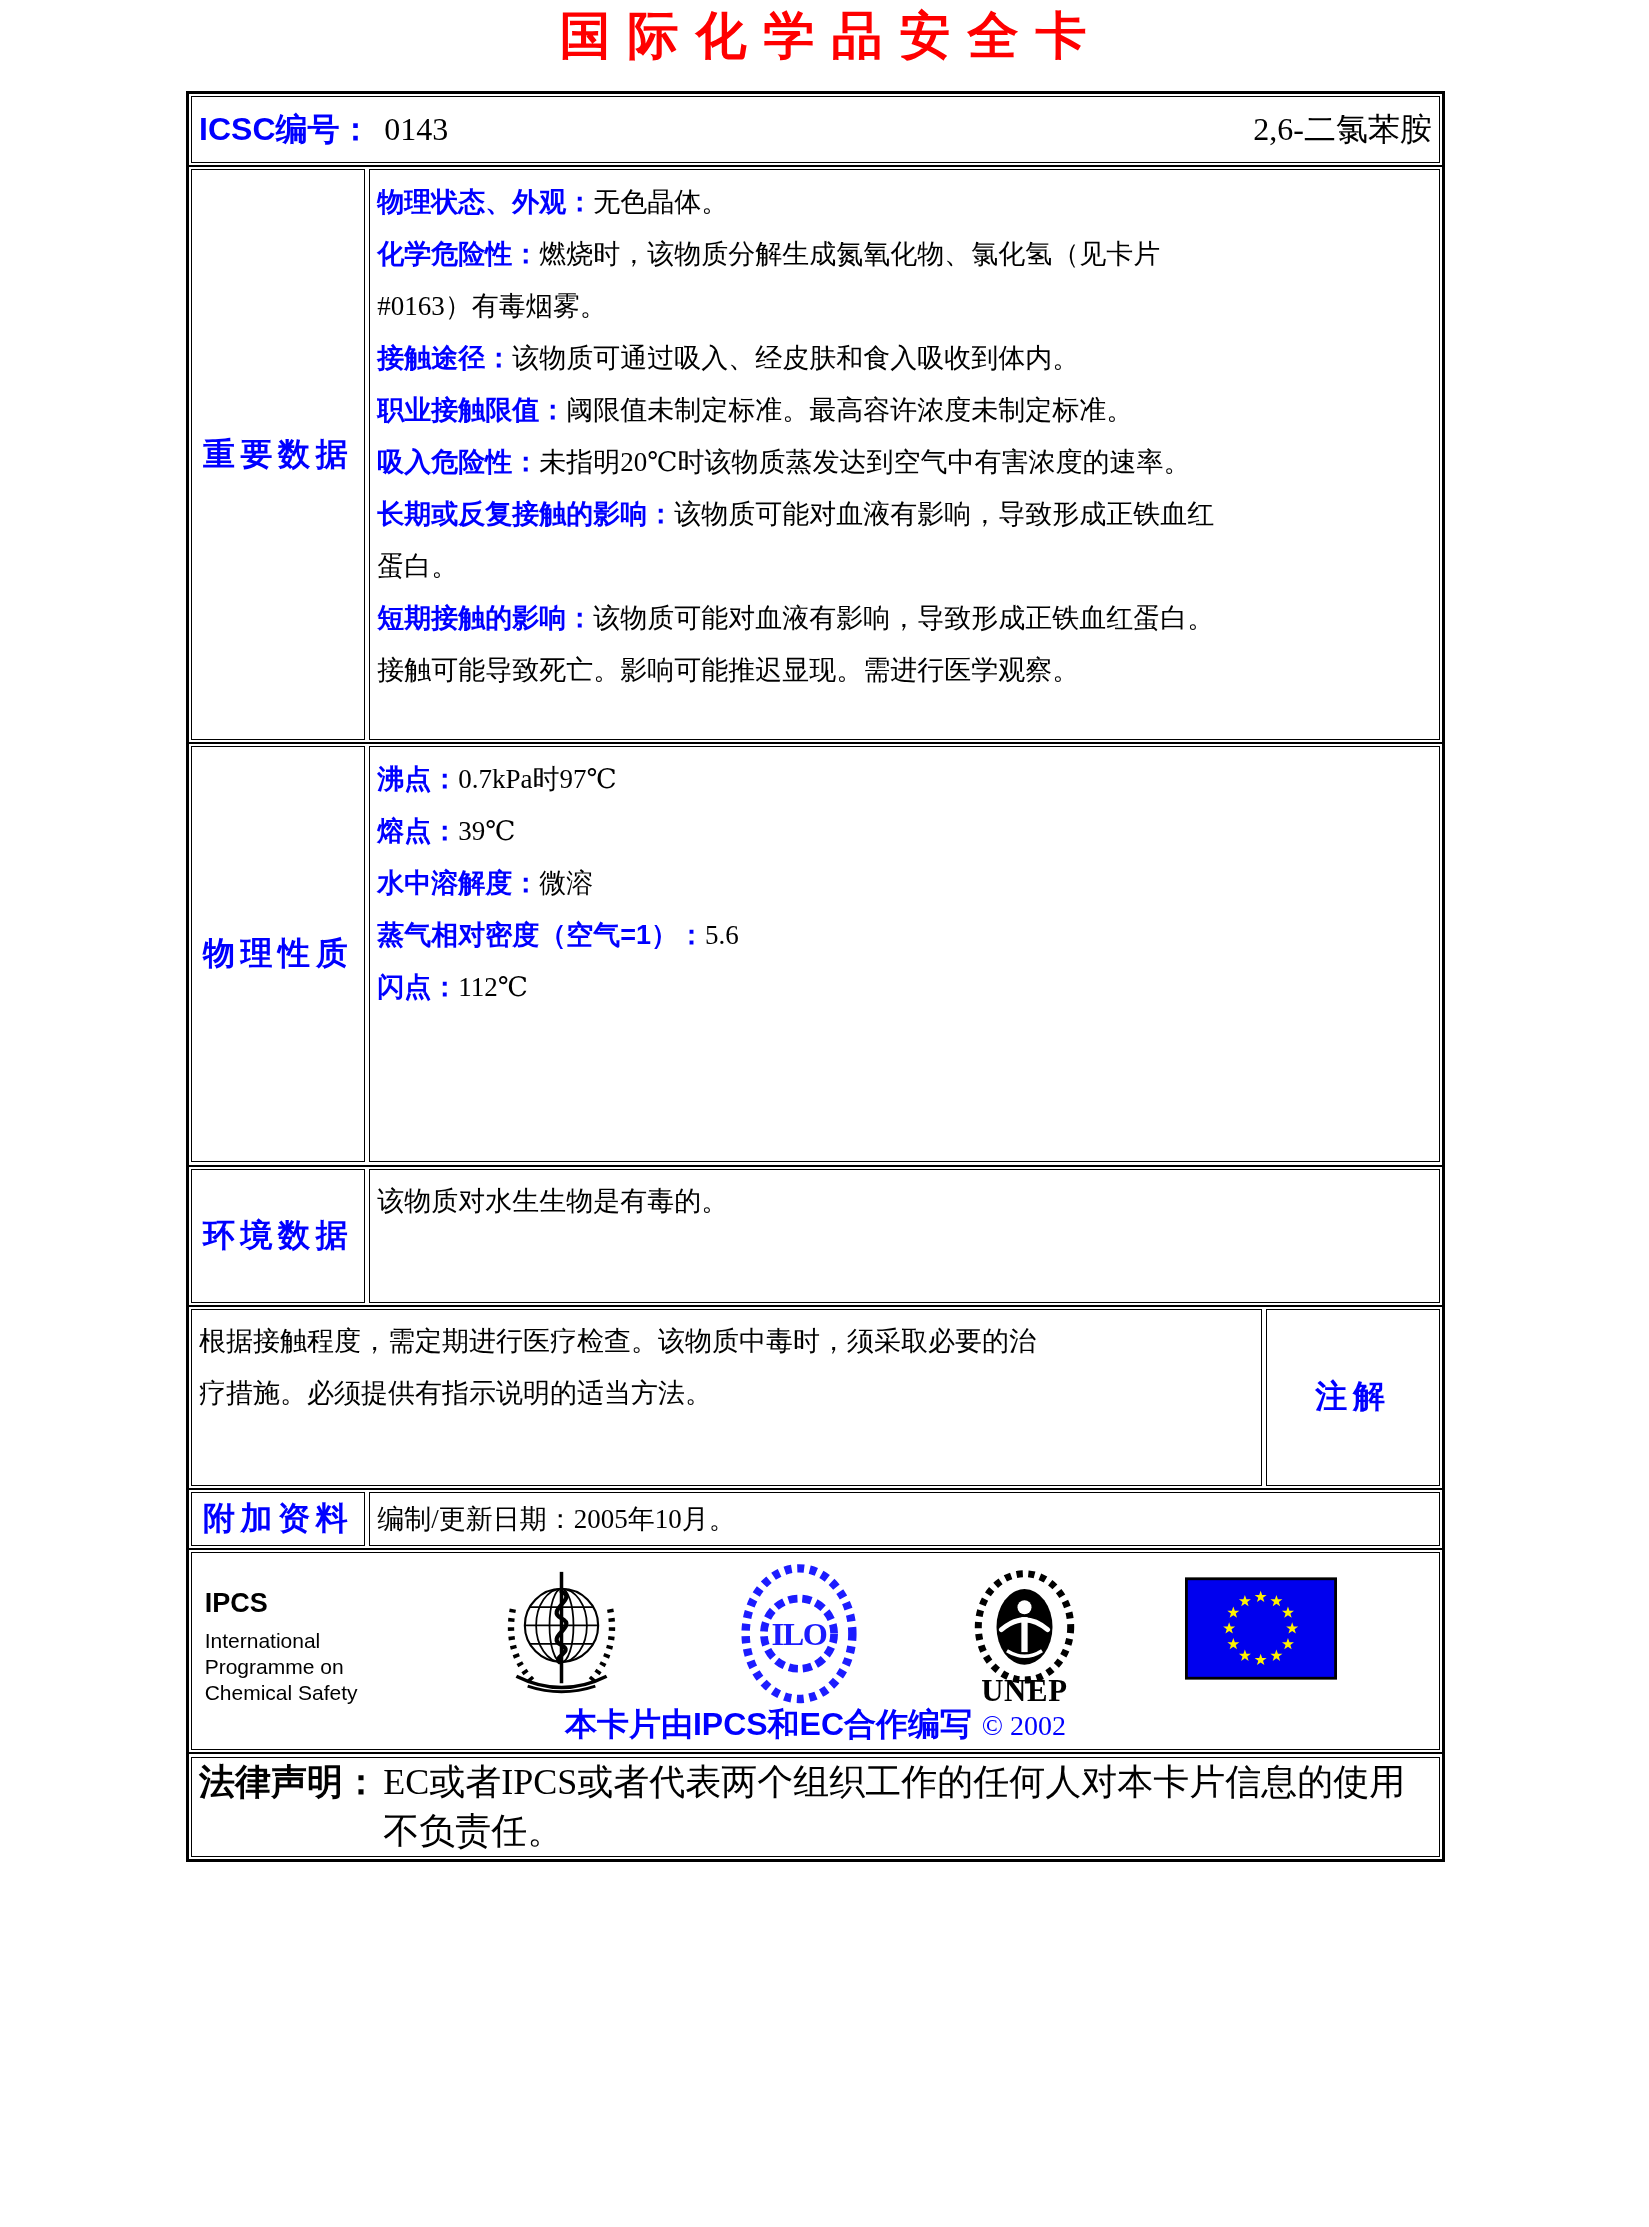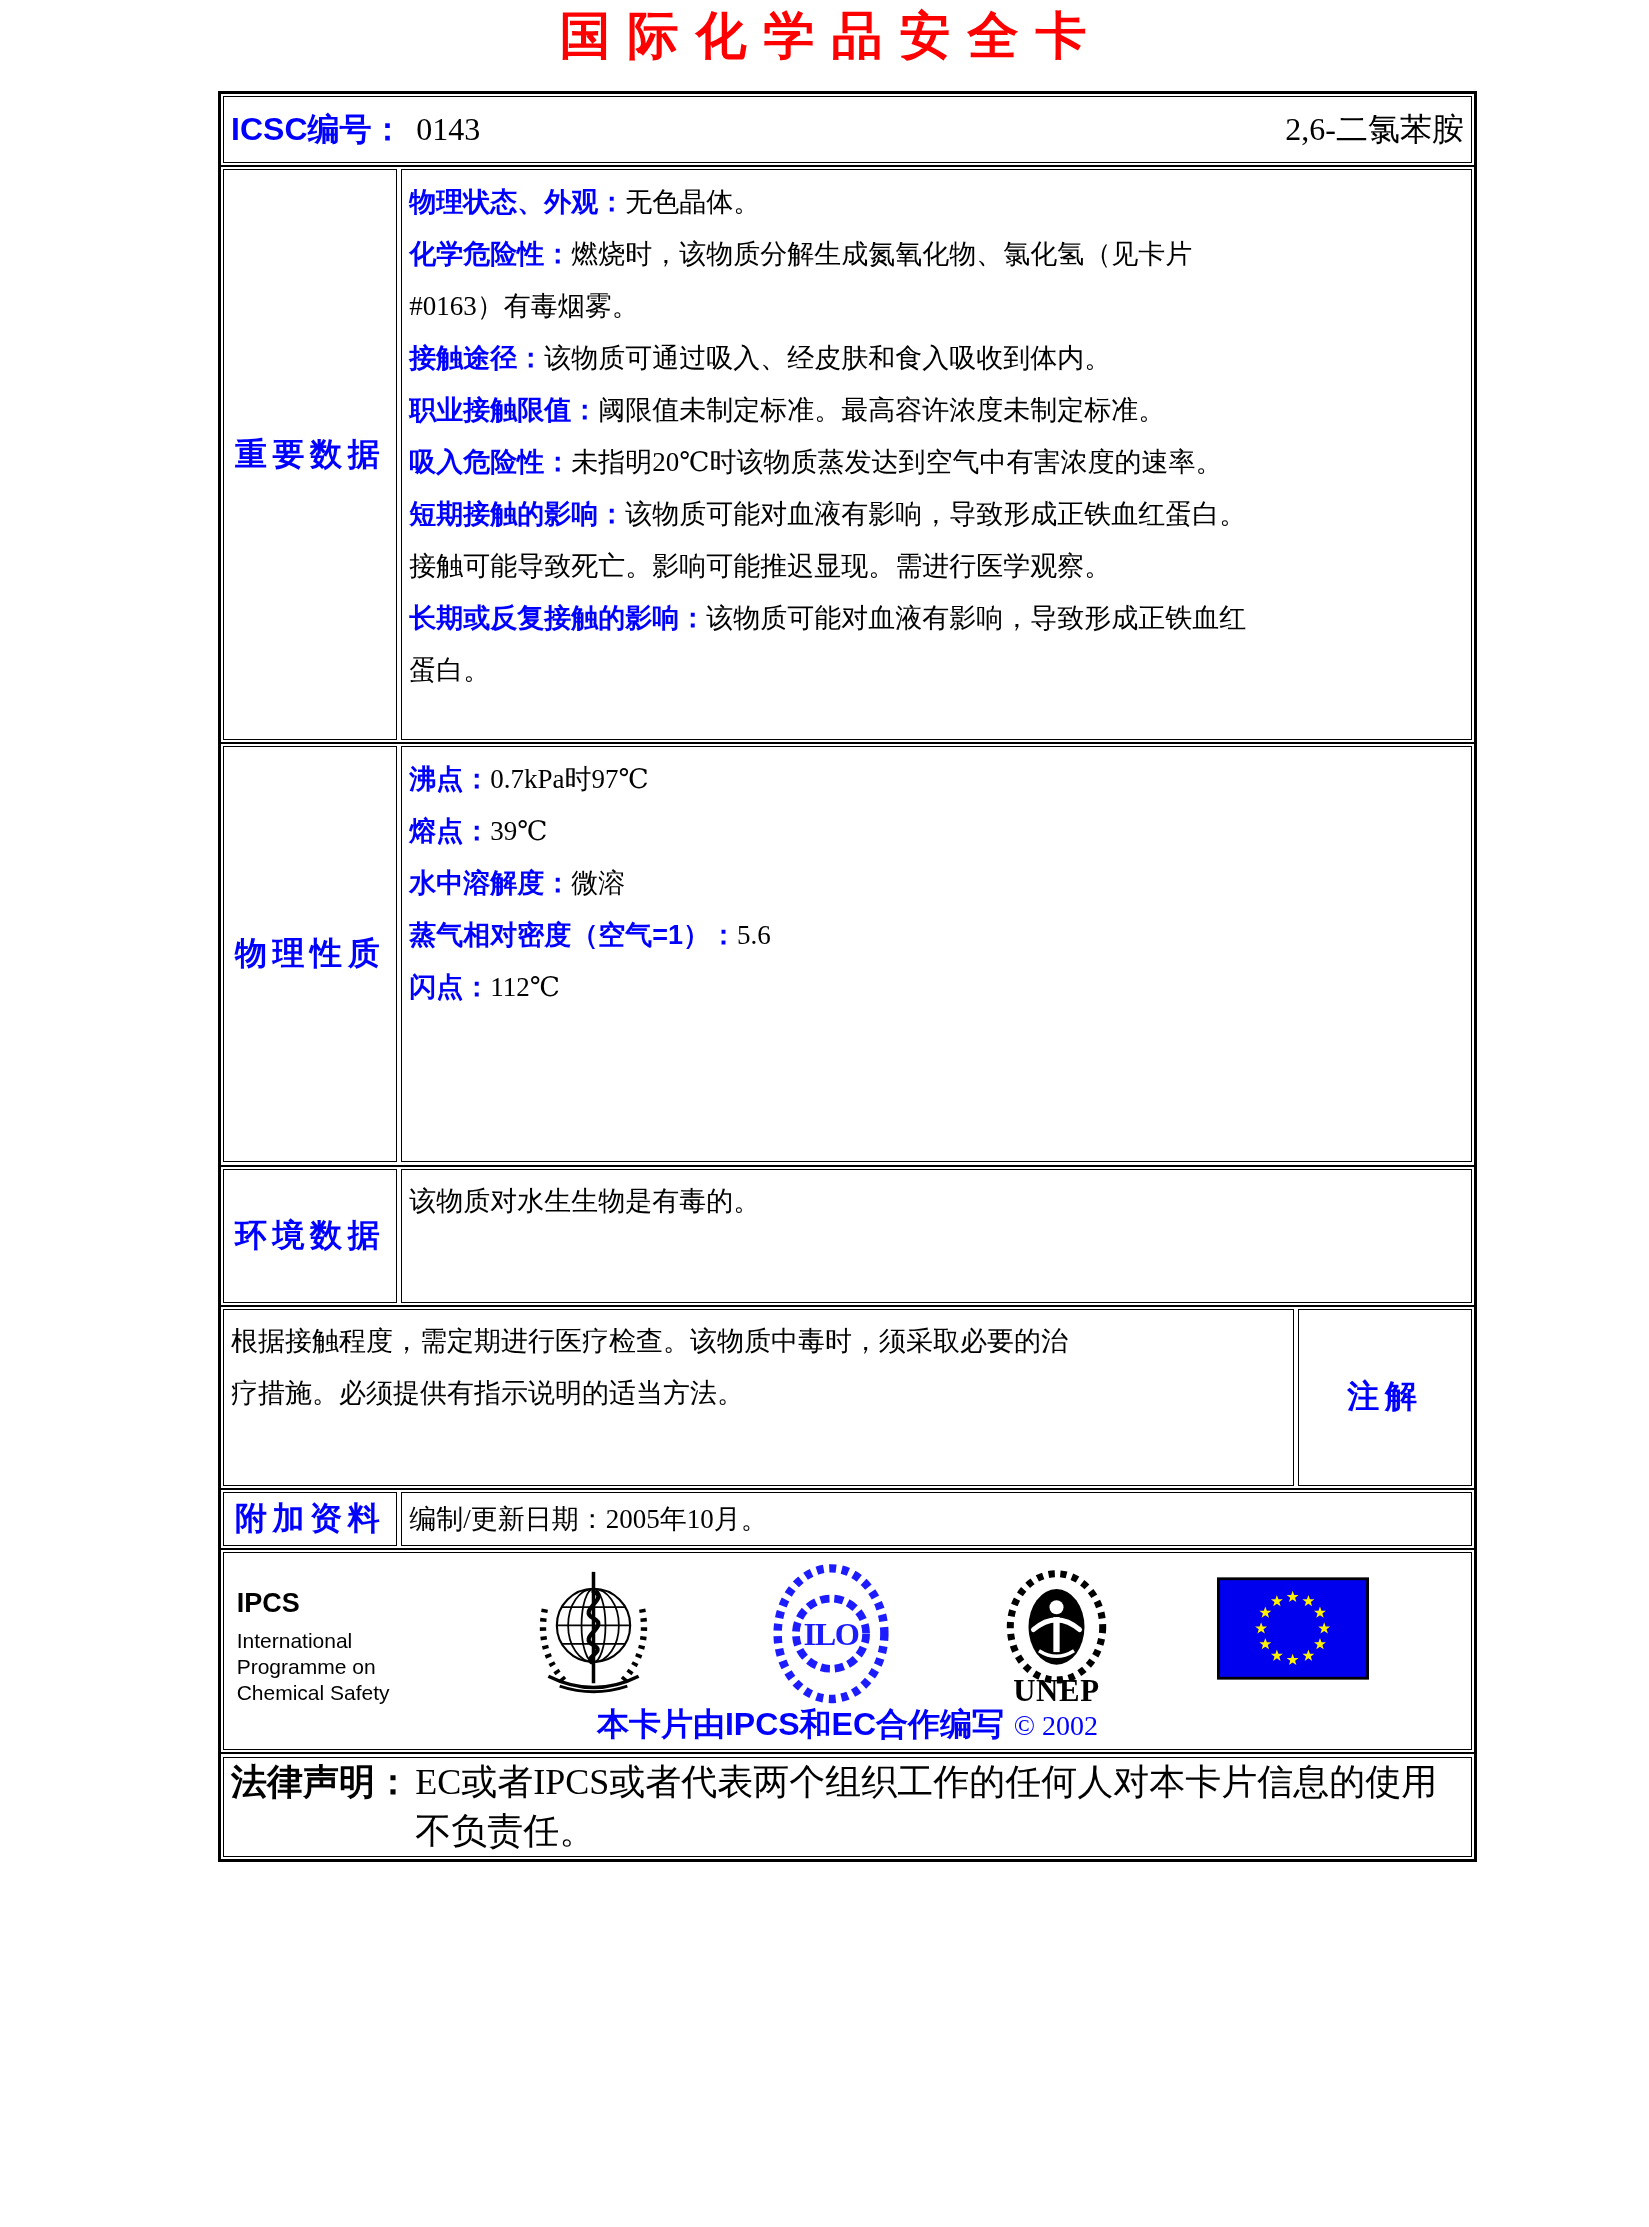--- a/index.html
+++ b/index.html
@@ -15,21 +15,21 @@
     position:absolute; left:202px; top:5.6px; width:1259px;
     text-align:center;
     color:#ff0000;
     font-weight:bold;
     font-size:51px;
     line-height:60px;
     letter-spacing:17px;
     font-family:"Liberation Serif","DejaVu Serif",serif;
   }
   .icsc-table {
-    position:absolute; left:218px; top:91px; width:1259px;
+    position:absolute; left:186px; top:91px; width:1259px;
     border:3.5px solid #000;
     box-sizing:border-box;
     background:#ffffff;
   }
   .row { display:flex; }
   .row + .row { border-top:2.8px solid #000; }
   .cell {
     border:1.4px solid #000;
     margin:2.1px;
     box-sizing:border-box;
@@ -140,24 +140,24 @@
       <div class="cell label-cell">
         <span>重要数据</span>
       </div>
       <div class="cell content-cell important-content">
         <div><span class="blue-key">物理状态、外观：</span><span class="body-text">无色晶体。</span></div>
         <div><span class="blue-key">化学危险性：</span><span class="body-text">燃烧时，该物质分解生成氮氧化物、氯化氢（见卡片
 #0163）有毒烟雾。</span></div>
         <div><span class="blue-key">接触途径：</span><span class="body-text">该物质可通过吸入、经皮肤和食入吸收到体内。</span></div>
         <div><span class="blue-key">职业接触限值：</span><span class="body-text">阈限值未制定标准。最高容许浓度未制定标准。</span></div>
         <div><span class="blue-key">吸入危险性：</span><span class="body-text">未指明20℃时该物质蒸发达到空气中有害浓度的速率。</span></div>
+        <div><span class="blue-key">长期或反复接触的影响：</span><span class="body-text">该物质可能对血液有影响，导致形成正铁血红
+蛋白。</span></div>
         <div><span class="blue-key">短期接触的影响：</span><span class="body-text">该物质可能对血液有影响，导致形成正铁血红蛋白。
 接触可能导致死亡。影响可能推迟显现。需进行医学观察。</span></div>
-        <div><span class="blue-key">长期或反复接触的影响：</span><span class="body-text">该物质可能对血液有影响，导致形成正铁血红
-蛋白。</span></div>
       </div>
     </div>
 
     <div class="row">
       <div class="cell label-cell">
         <span>物理性质</span>
       </div>
       <div class="cell content-cell physical-content">
         <div><span class="blue-key">沸点：</span><span class="body-text">0.7kPa时97℃</span></div>
         <div><span class="blue-key">熔点：</span><span class="body-text">39℃</span></div>

